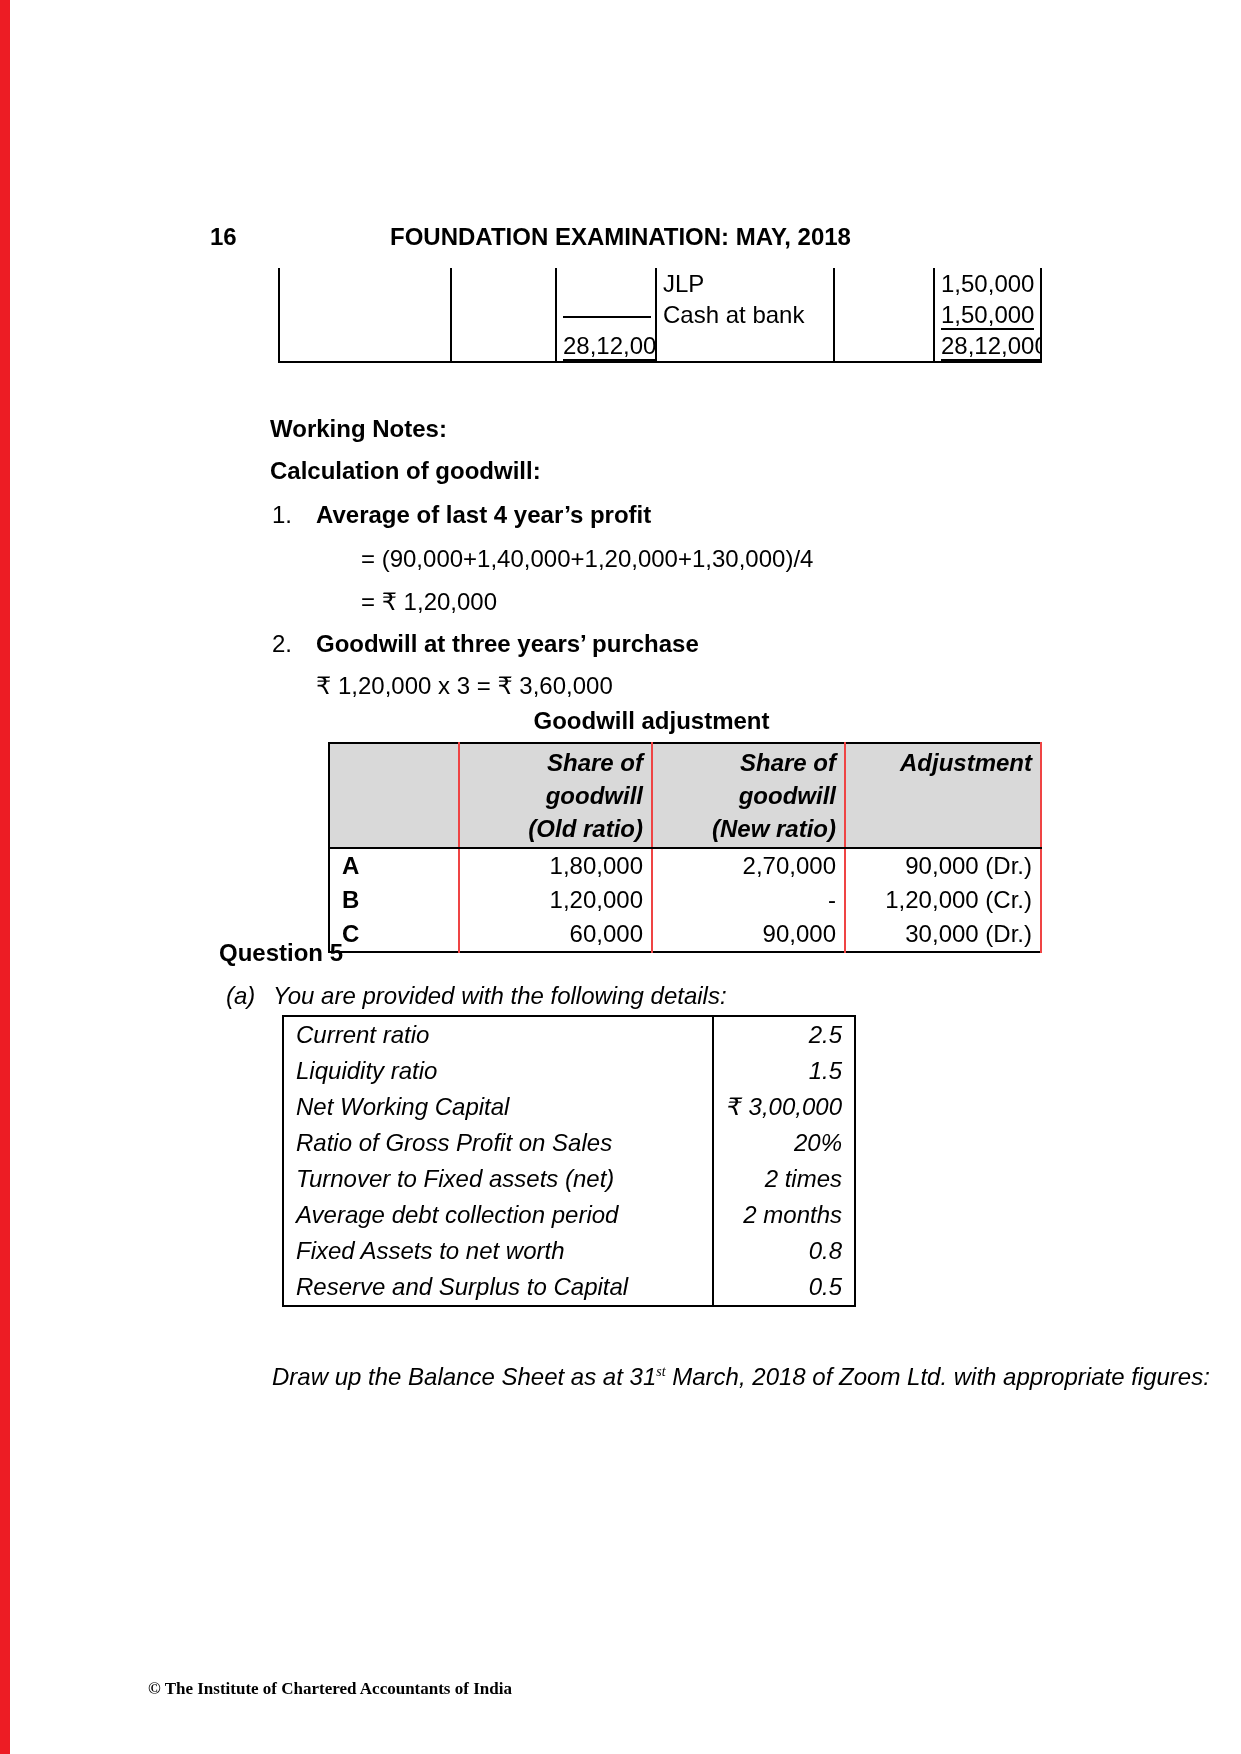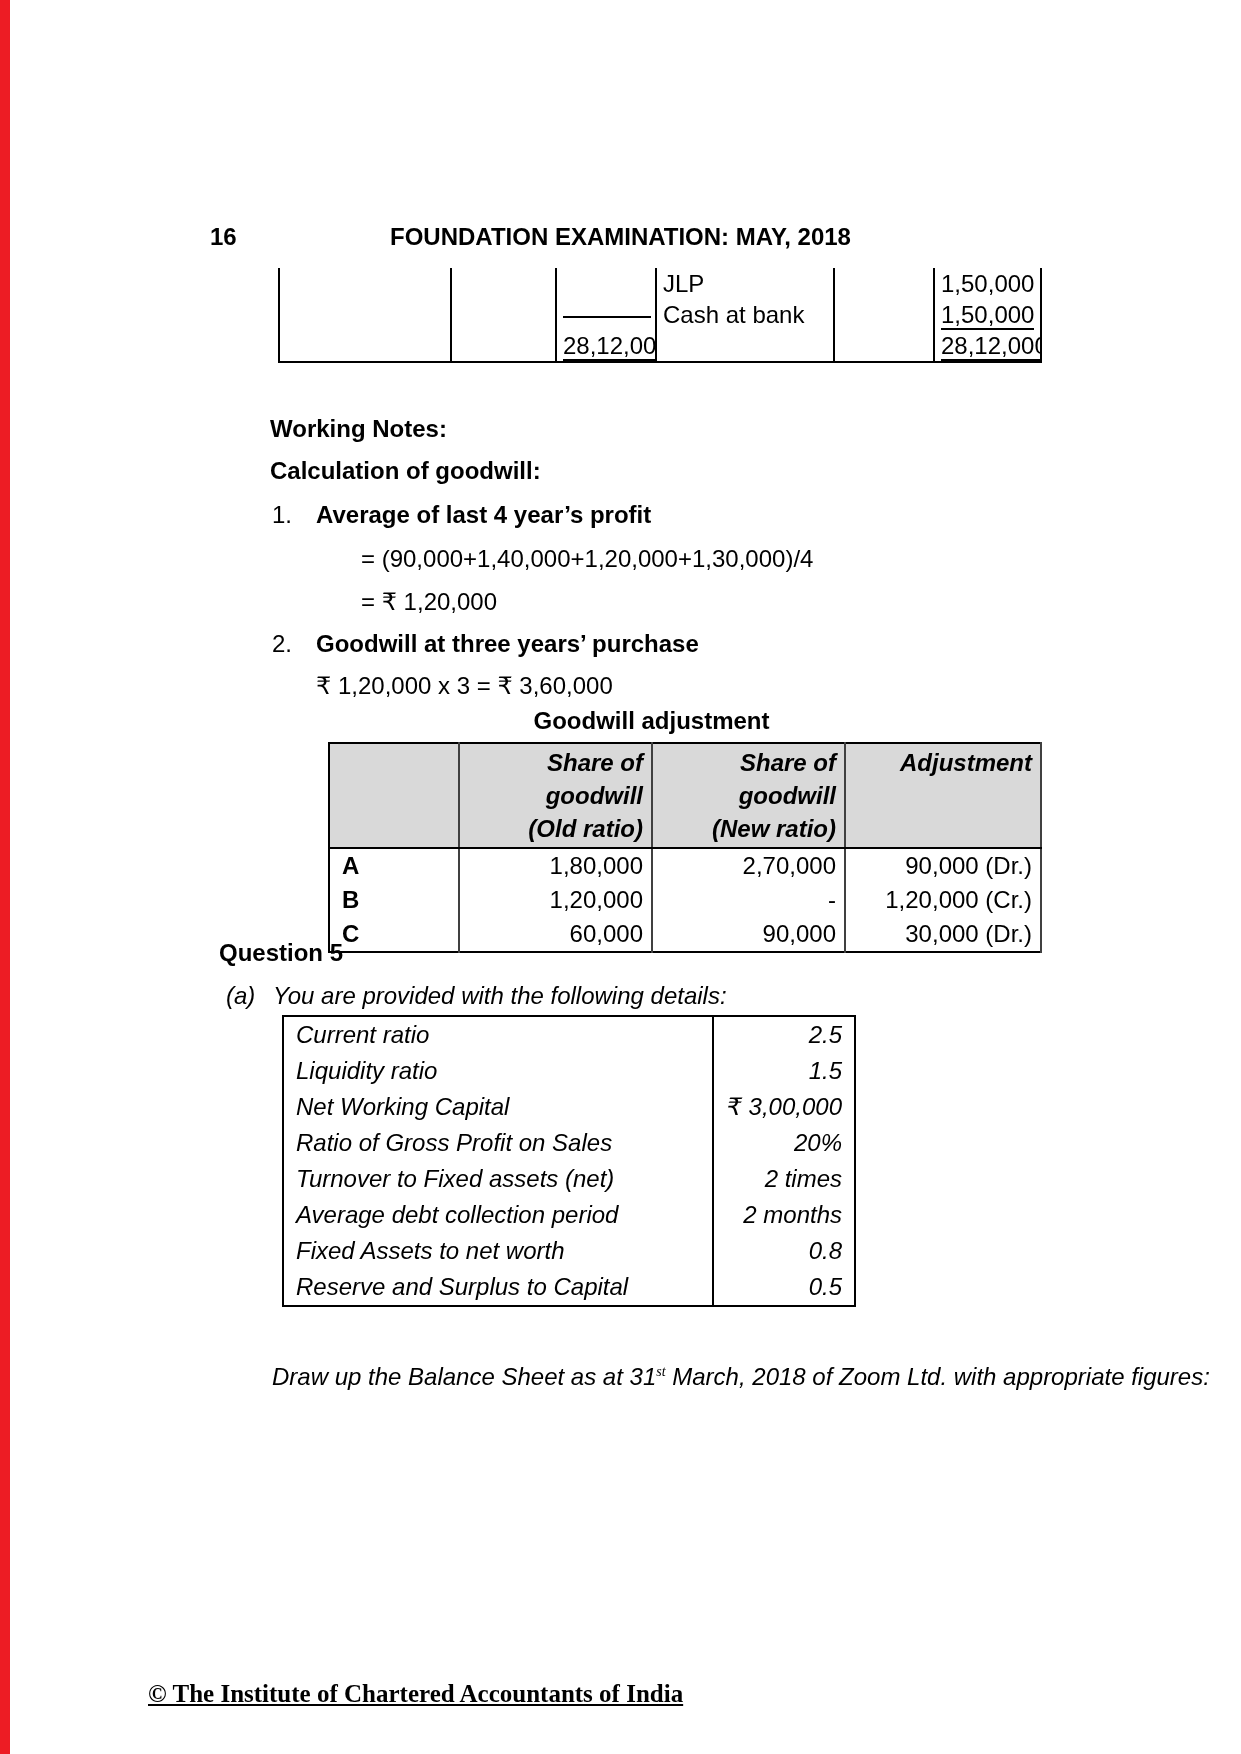--- a/index.html
+++ b/index.html
@@ -40,21 +40,21 @@
   .wn-item .num { width:44px; flex:0 0 44px; font-weight:normal; }
   .item1 { left:272px; top:500px; }
   .item2 { left:272px; top:629px; }
   .eq1 { left:361px; top:544px; }
   .eq2 { left:361px; top:587px; }
   .eq3 { left:316px; top:671px; }
 
   
   .gw-title { left:0; width:1241px; top:706px; text-align:center; font-weight:bold;margin-left:31px; }
   .gwtable { position:absolute; left:328px; top:742px; width:712px; border:2px solid #000; }
-  .gwtable th, .gwtable td { border-left:2px solid #000; border-right:2px solid #404040;margin-top:44px; }
+  .gwtable th, .gwtable td { border-left:2px solid #000; border-right:2px solid #ef4444;margin-top:44px; }
   .gwtable thead th {
     background:#d9d9d9; border-bottom:2px solid #000;
     font-weight:bold; font-style:italic; text-align:right;
     padding:2px 8px; line-height:33px; vertical-align:top;
   }
   .gwtable td { height:34px; line-height:34px; padding:0 8px; }
   .gw-label { text-align:left; font-weight:bold; padding-left:12px !important; }
 
   
   .q5-title { left:203px; top:938px;margin-left:16px; }
@@ -63,21 +63,21 @@
   .dtable { position:absolute; left:282px; top:1015px; width:572px; border:2px solid #000; font-style:italic; }
   .dtable td { padding:5px 12px; line-height:26px; white-space:nowrap;margin-left:45px; }
   .dtable td.val { border-left:2px solid #000; text-align:right; }
   .drawup { left:272px; top:1362px; font-style:italic; white-space:nowrap; }
   .drawup sup { font-size:14px;font-family:Liberation Serif, serif; }
 
   
   .footer {
     left:148px; top:1678px;
     font-family:"Liberation Serif","DejaVu Serif",serif;
-    font-weight:bold; font-size:25px;text-decoration:underline;
+    font-weight:bold; font-size:17px;
   }
 </style>
 </head>
 <body>
 
 <div>
 
   <div class="redbar" style="background: rgb(237, 28, 36);"></div>
 
   <span class="pageno">16</span>

